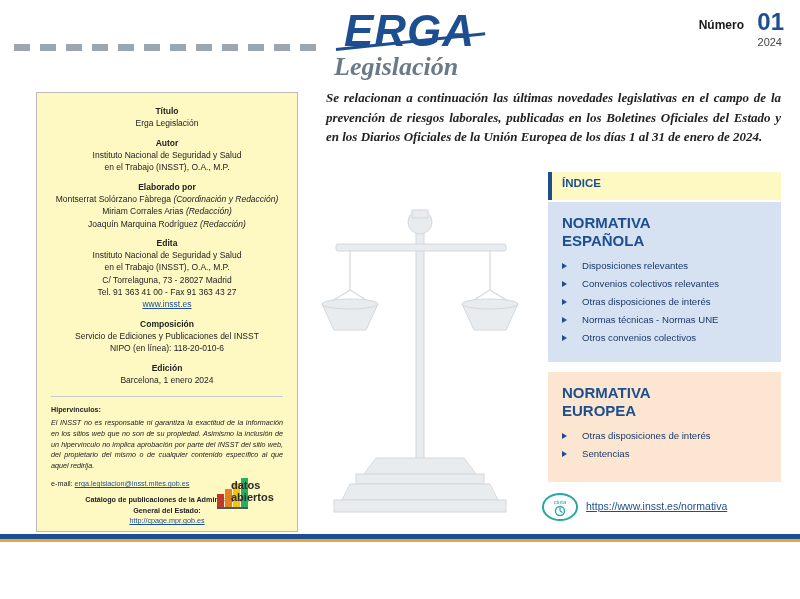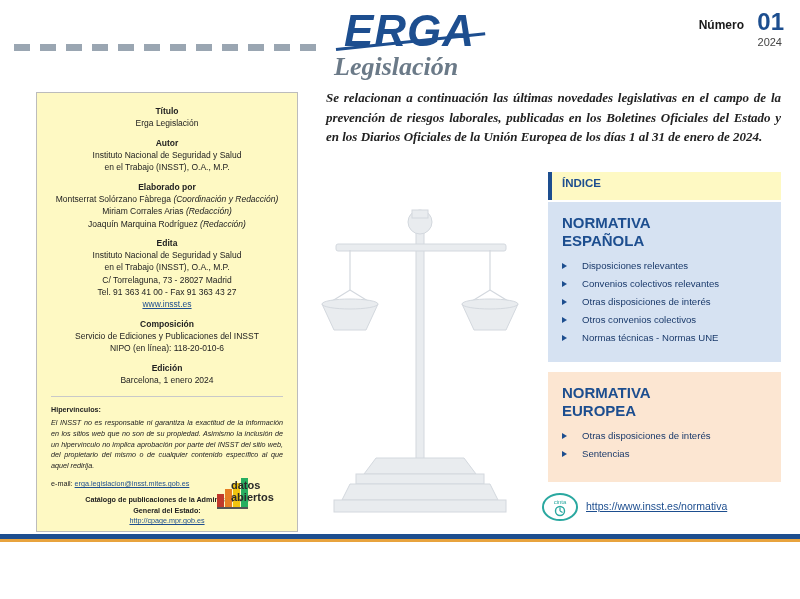--- a/index.html
+++ b/index.html
@@ -261,22 +261,22 @@
 </div>
 
 <div class="box-esp">
   <div class="boxtitle">
     <div>NORMATIVA</div>
     <div>ESPAÑOLA</div>
   </div>
   <div class="ilink">Disposiciones relevantes</div>
   <div class="ilink">Convenios colectivos relevantes</div>
   <div class="ilink">Otras disposiciones de interés</div>
+  <div class="ilink">Normas técnicas - Normas UNE</div>
   <div class="ilink">Otros convenios colectivos</div>
-  <div class="ilink">Normas técnicas - Normas UNE</div>
 </div>
 
 <div class="box-eur">
   <div class="boxtitle">
     <div>NORMATIVA</div>
     <div>EUROPEA</div>
   </div>
   <div class="ilink">Otras disposiciones de interés</div>
   <div class="ilink">Sentencias</div>
 </div>

